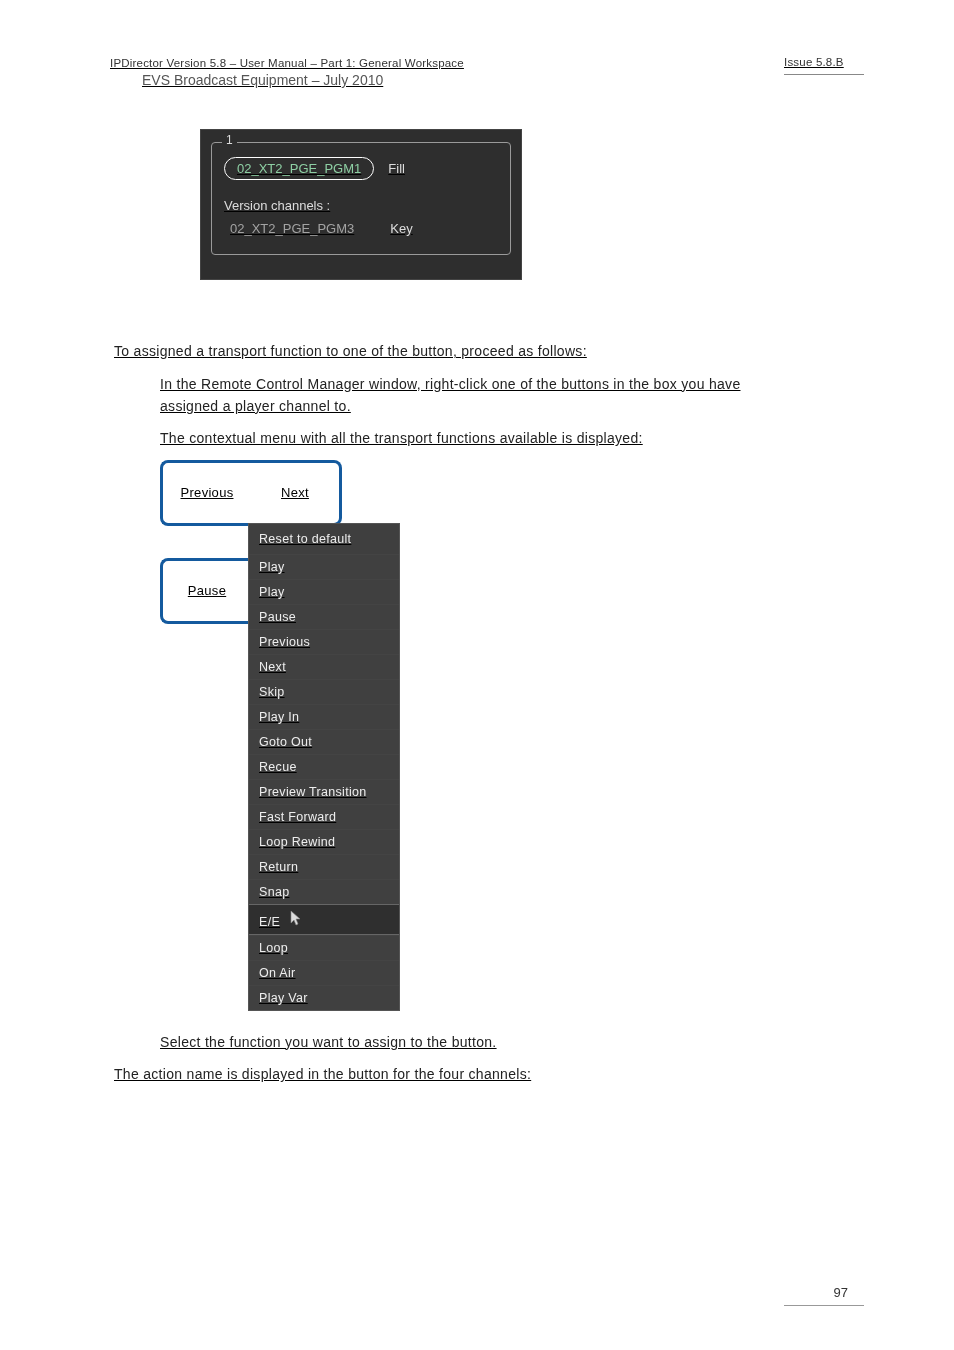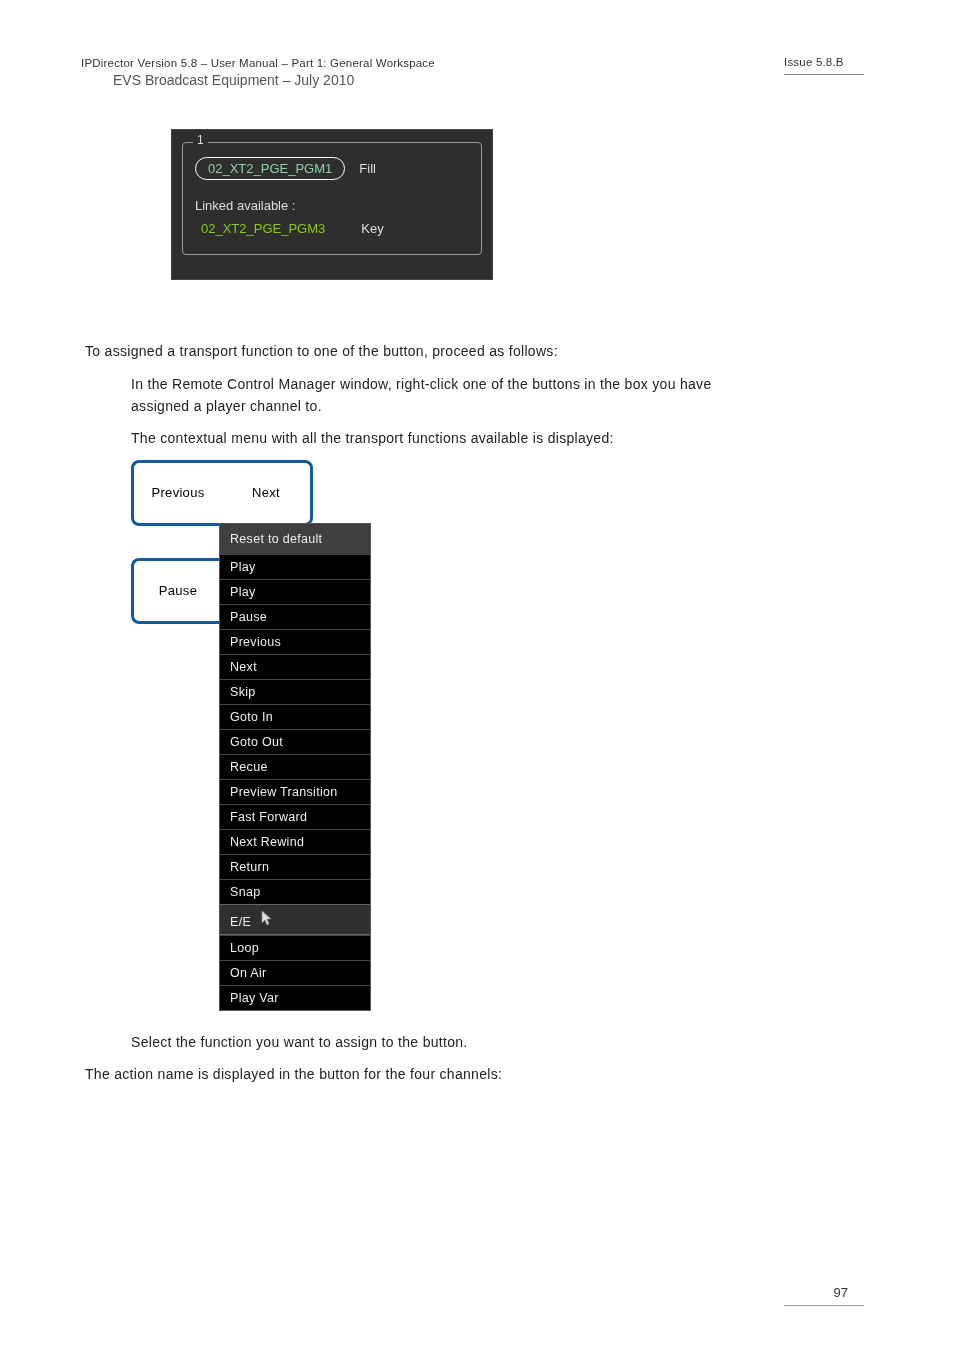--- a/index.html
+++ b/index.html
@@ -6,24 +6,25 @@
     margin: 0;
     background: #fff;
     font-family: Arial, Helvetica, sans-serif;
     color: #000;
     width: 954px;
     height: 1350px;
     position: relative;
     box-sizing: border-box;
   }
   .page {
-    padding: 56px 90px 50px 81px;
+    padding: 56px 90px 50px 110px;
     box-sizing: border-box;
     height: 100%;
     position: relative;
+    text-decoration: underline;
   }
   .header-row {
     display: flex;
     justify-content: space-between;
     align-items: flex-start;
     font-size: 11px;
     color: #333;
   }
   .header-left { line-height: 1.3; }
   .header-title { letter-spacing: 0.2px; font-size: 11.5px; }
@@ -76,21 +77,21 @@
     color: #ddd;
     margin-left: 14px;
     font-size: 13px;
   }
   .linked-label {
     margin-top: 18px;
     margin-bottom: 8px;
     color: #ddd;
     font-size: 13px;
   }
-  .key-row .chan { color: #84cc16; font-size: 13px; }
+  .key-row .chan { color: #a3a3a3; font-size: 13px; }
   .key-row { display: flex; align-items: center; gap: 22px; padding-left: 6px; }
   .row1 { display: flex; align-items: center; }
 
   
   .body-text {
     margin-top: 60px;
     margin-left: 4px;
     font-family: Verdana, Arial, sans-serif;
     color: #222;
     letter-spacing: 0.3px;
@@ -141,21 +142,21 @@
     justify-content: center;
   }
   .menu-stack {
     display: flex;
     flex-direction: column;
   }
   .top-row {
     display: flex;
   }
   .ctx-menu {
-    background: #000000;
+    background: #404040;
     color: #eee;
     width: 150px;
     font-size: 12.5px;
     margin-left: -3px;
     margin-top: -3px;
     border: 1px solid #555;
   }
   .ctx-item {
     padding: 5px 10px;
     border-top: 1px solid #444;
@@ -195,21 +196,21 @@
     </div>
   </div>
 
   <div class="channel-panel">
     <div class="frame">
       <div class="frame-label">1</div>
       <div class="row1">
         <span class="pill">02_XT2_PGE_PGM1</span>
         <span class="fill-label">Fill</span>
       </div>
-      <div class="linked-label">Linked available :</div>
+      <div class="linked-label">Version channels :</div>
       <div class="key-row">
         <span class="chan">02_XT2_PGE_PGM3</span>
         <span class="key-label">Key</span>
       </div>
     </div>
   </div>
 
   <div class="body-text">
     <p class="para">To assigned a transport function to one of the button, proceed as follows:</p>
     <p class="para indented">In the Remote Control Manager window, right-click one of the buttons in the box you have assigned a player channel to.</p>
@@ -231,26 +232,26 @@
           </div>
         </div>
         <div class="ctx-menu" id="ctx-menu">
             <div class="ctx-item first"><span>Reset to default</span></div>
             <div class="ctx-item"><span>Play</span></div>
             <div class="ctx-item"><span>Play</span></div>
             <div class="ctx-item"><span>Pause</span></div>
             <div class="ctx-item"><span>Previous</span></div>
             <div class="ctx-item"><span>Next</span></div>
             <div class="ctx-item"><span>Skip</span></div>
-            <div class="ctx-item"><span>Goto In</span></div>
+            <div class="ctx-item"><span>Play In</span></div>
             <div class="ctx-item"><span>Goto Out</span></div>
             <div class="ctx-item"><span>Recue</span></div>
             <div class="ctx-item"><span>Preview Transition</span></div>
             <div class="ctx-item"><span>Fast Forward</span></div>
-            <div class="ctx-item"><span>Next Rewind</span></div>
+            <div class="ctx-item"><span>Loop Rewind</span></div>
             <div class="ctx-item"><span>Return</span></div>
             <div class="ctx-item"><span>Snap</span></div>
             <div class="ctx-item hl"><span>E/E</span><span class="cursor-icon"><svg width="14" height="16" viewBox="0 0 14 16">
                   <path d="M1 1 L1 13 L4 10 L6 15 L8 14 L6 9 L10 9 Z" fill="#ddd" stroke="#888" stroke-width="0.6"></path>
                 </svg></span></div>
             <div class="ctx-item"><span>Loop</span></div>
             <div class="ctx-item"><span>On Air</span></div>
             <div class="ctx-item"><span>Play Var</span></div>
           </div>
       </div>

